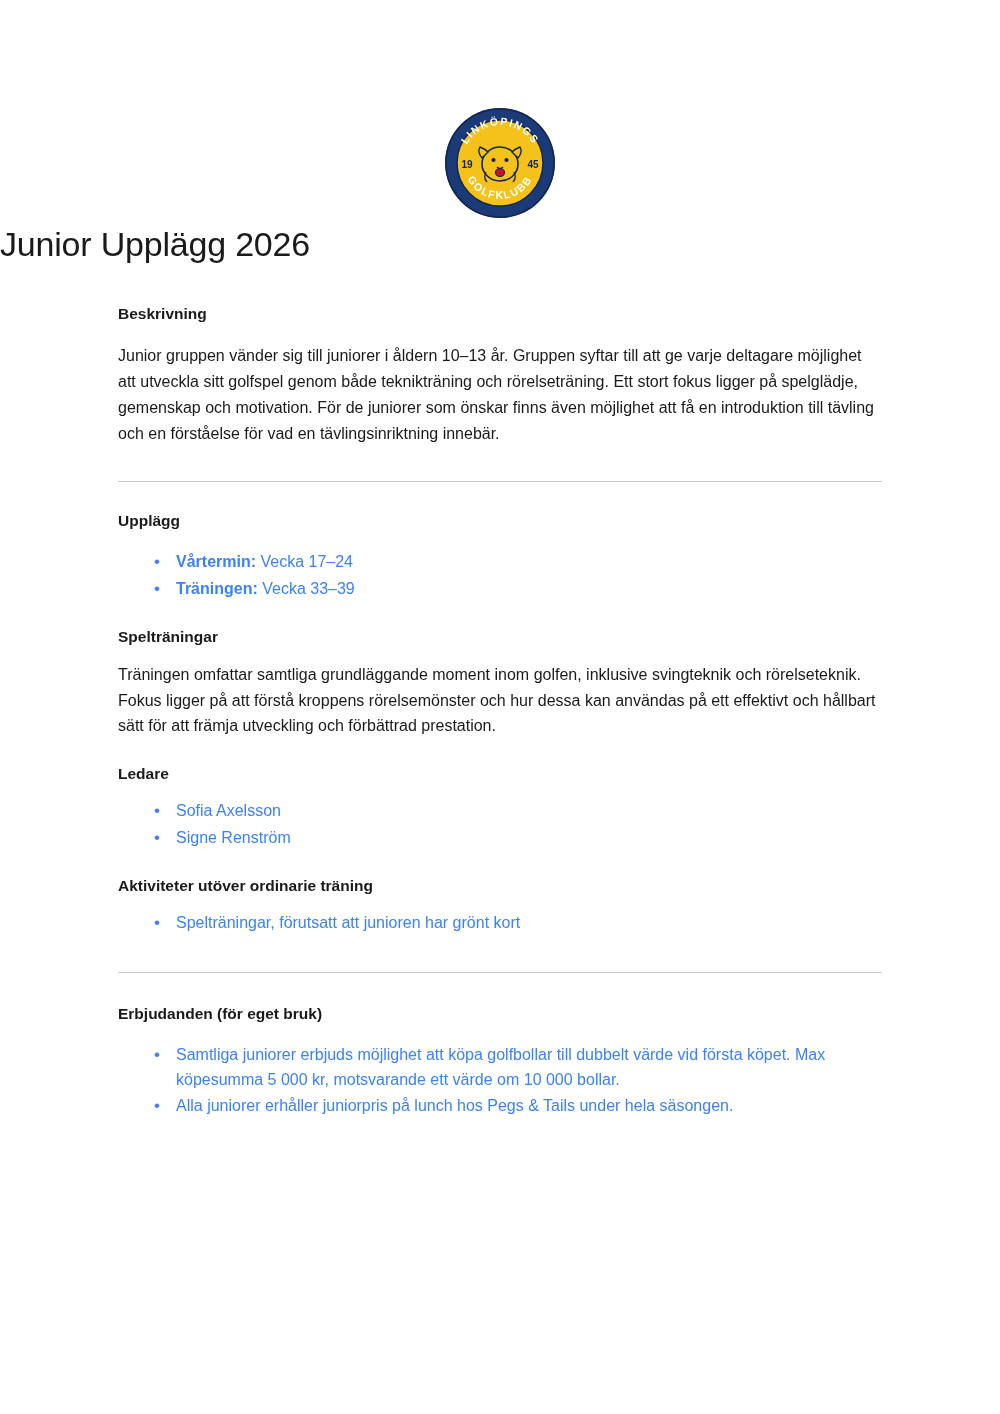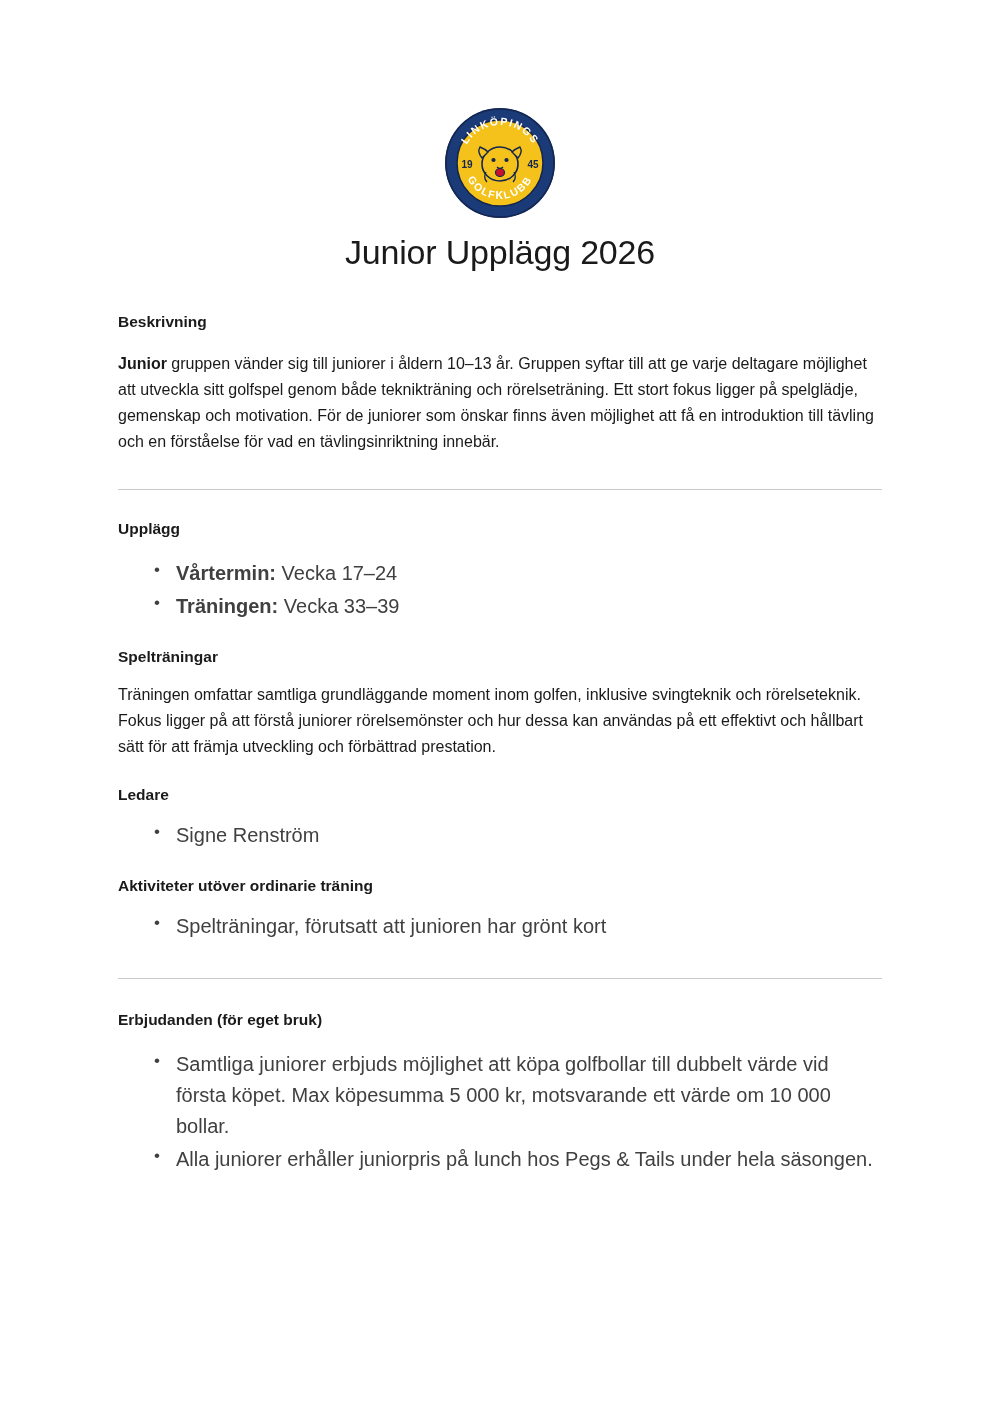--- a/index.html
+++ b/index.html
@@ -30,26 +30,26 @@
     padding-top: 106px;
   }
   .logo {
     width: 114px;
     height: 114px;
     position: relative;
   }
   .logo svg { display: block; }
 
   .doc-title {
-    text-align: center;
+    text-align: left;
     font-size: 34px;
     font-weight: 400;
     letter-spacing: -0.2px;
     color: #1a1a1a;
-    margin: 14px 0 0 0;
+    margin: 6px 0 0 0;
     line-height: 1.1;
   }
 
   
   .content {
     margin: 0 118px 14px 118px;
     padding-top: 42px;
   }
   h2.section-head {
     font-size: 15.5px;
@@ -62,33 +62,33 @@
     font-weight: bold;
     margin: 26px 0 16px 0;
     color: #1a1a1a;
   }
   p.para {
     font-size: 16px;
     line-height: 1.62;
     margin: 0 0 4px 0;
     color: #1a1a1a;
   }
-  p.para b { font-weight: bold; text-align: center; }
+  p.para b { font-weight: normal; text-align: center; }
 
   ul.bullets {
     margin: 0 0 2px 0;
     padding-left: 58px;
     list-style: none;
   }
   ul.bullets li {
-    font-size: 20px;
+    font-size: 16px;
     line-height: 1.55;
     position: relative;
     margin-bottom: 2px;
-    color: #404040;
+    color: #3b82f6;
   }
   ul.bullets li::before {
     content: "•";
     position: absolute;
     left: -22px;
     top: -1px;
     font-size: 17px;
     line-height: 1.55;
   }
   ul.bullets li b { font-weight: bold; }
@@ -148,24 +148,25 @@
 
     <h2 class="section-head">Upplägg</h2>
 
     <ul class="bullets">
       <li><b>Vårtermin:</b><span> Vecka 17–24</span></li>
       <li><b>Träningen:</b><span> Vecka 33–39</span></li>
     </ul>
 
     <h3 class="sub-head">Spelträningar</h3>
 
-    <p class="para">Träningen omfattar samtliga grundläggande moment inom golfen, inklusive svingteknik och rörelseteknik. Fokus ligger på att förstå juniorer rörelsemönster och hur dessa kan användas på ett effektivt och hållbart sätt för att främja utveckling och förbättrad prestation.</p>
+    <p class="para">Träningen omfattar samtliga grundläggande moment inom golfen, inklusive svingteknik och rörelseteknik. Fokus ligger på att förstå kroppens rörelsemönster och hur dessa kan användas på ett effektivt och hållbart sätt för att främja utveckling och förbättrad prestation.</p>
 
     <h3 class="sub-head">Ledare</h3>
     <ul class="bullets">
+      <li><span>Sofia Axelsson</span></li>
       <li><span>Signe Renström</span></li>
     </ul>
 
     <h3 class="sub-head">Aktiviteter utöver ordinarie träning</h3>
     <ul class="bullets">
       <li><span>Spelträningar, förutsatt att junioren har grönt kort</span></li>
     </ul>
 
     <hr class="rule thin">
 

